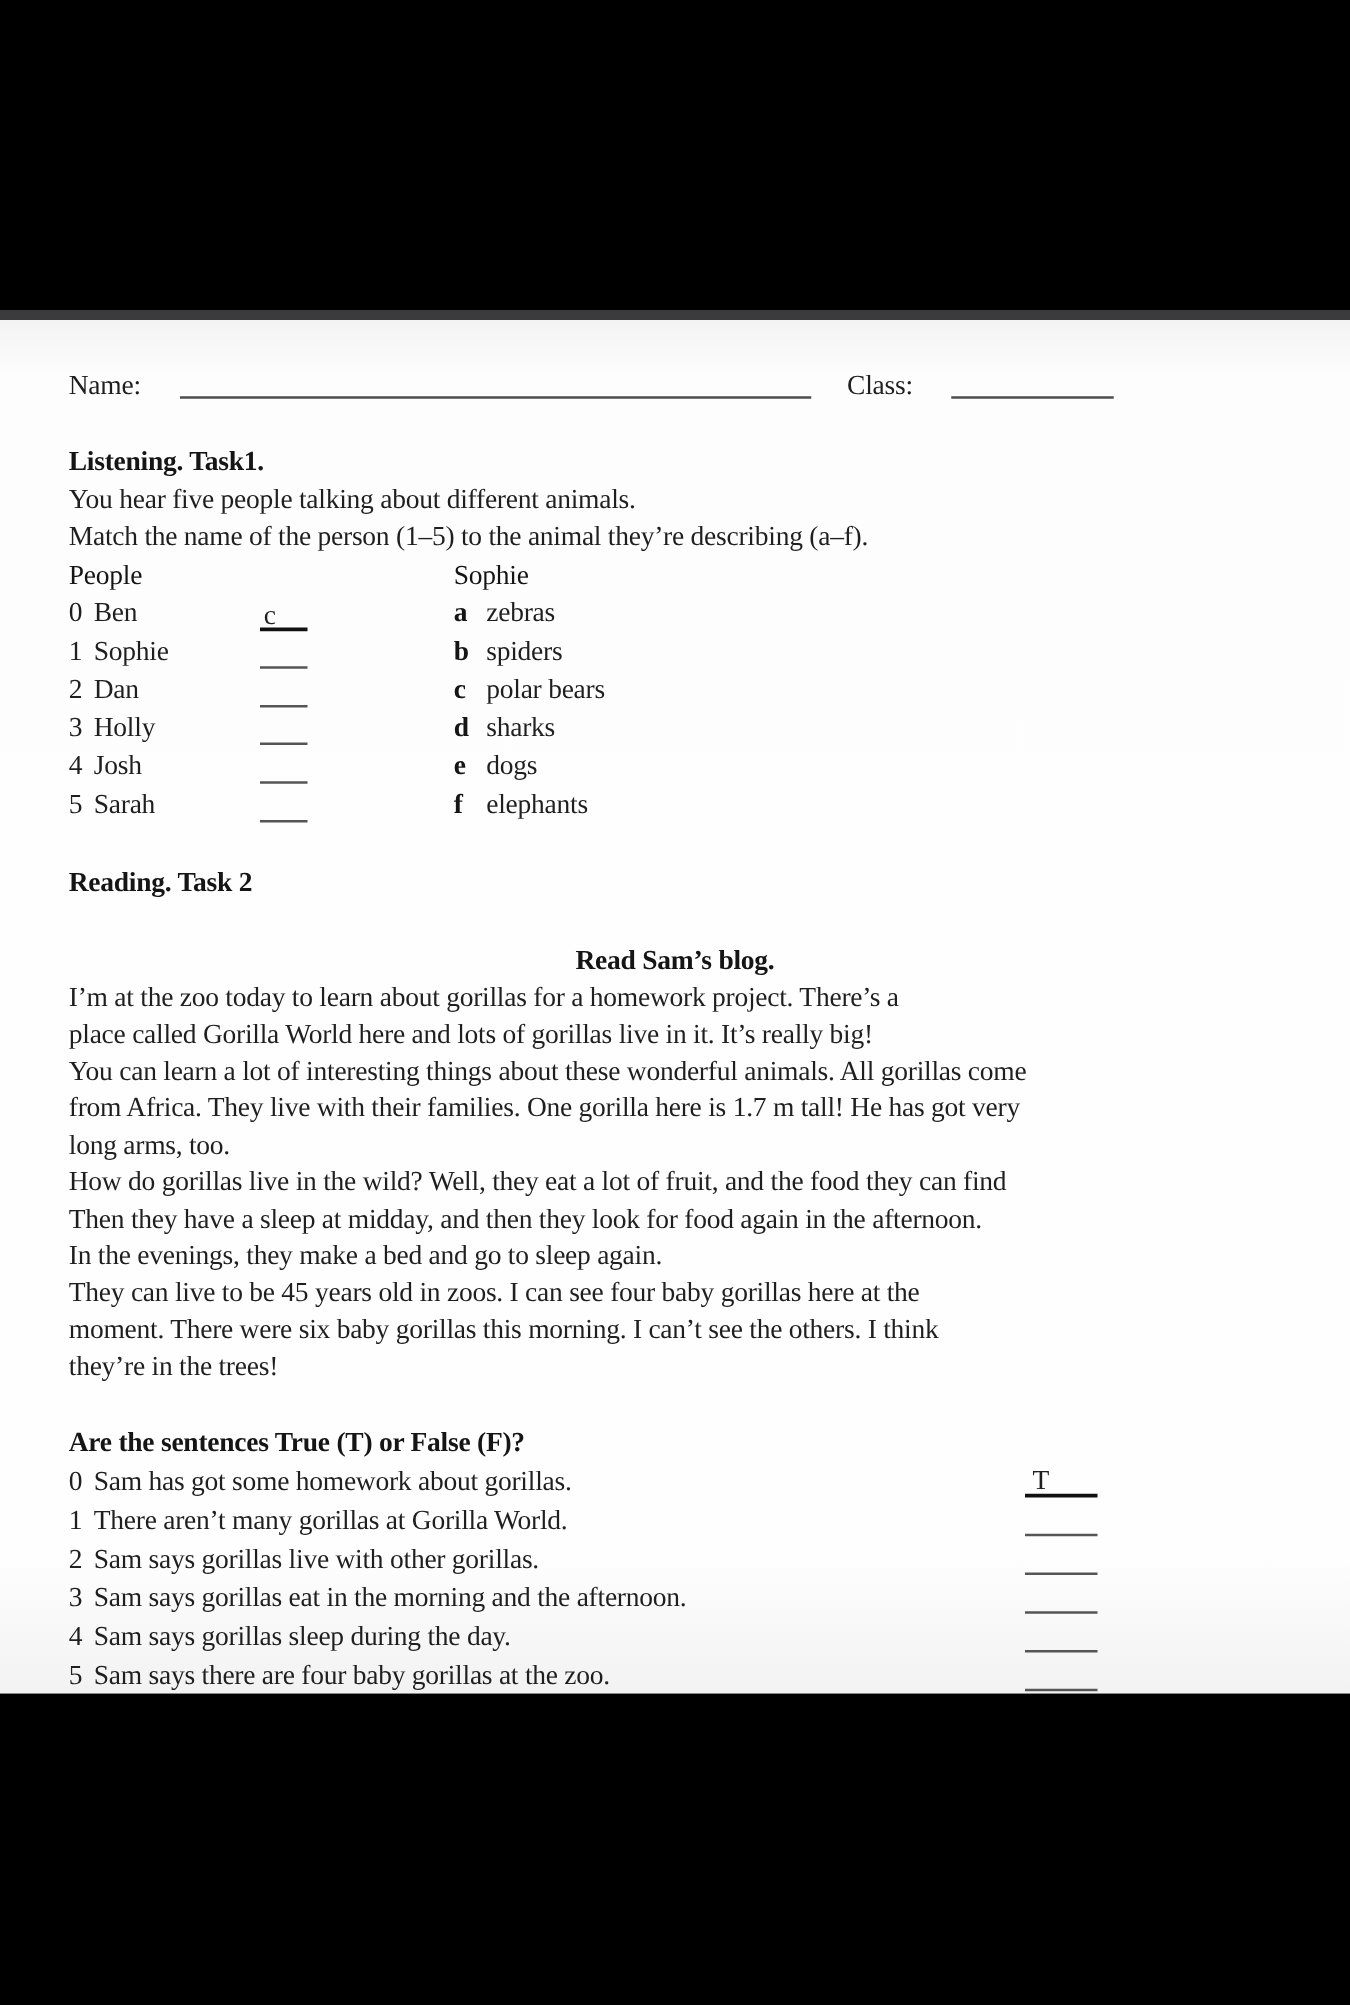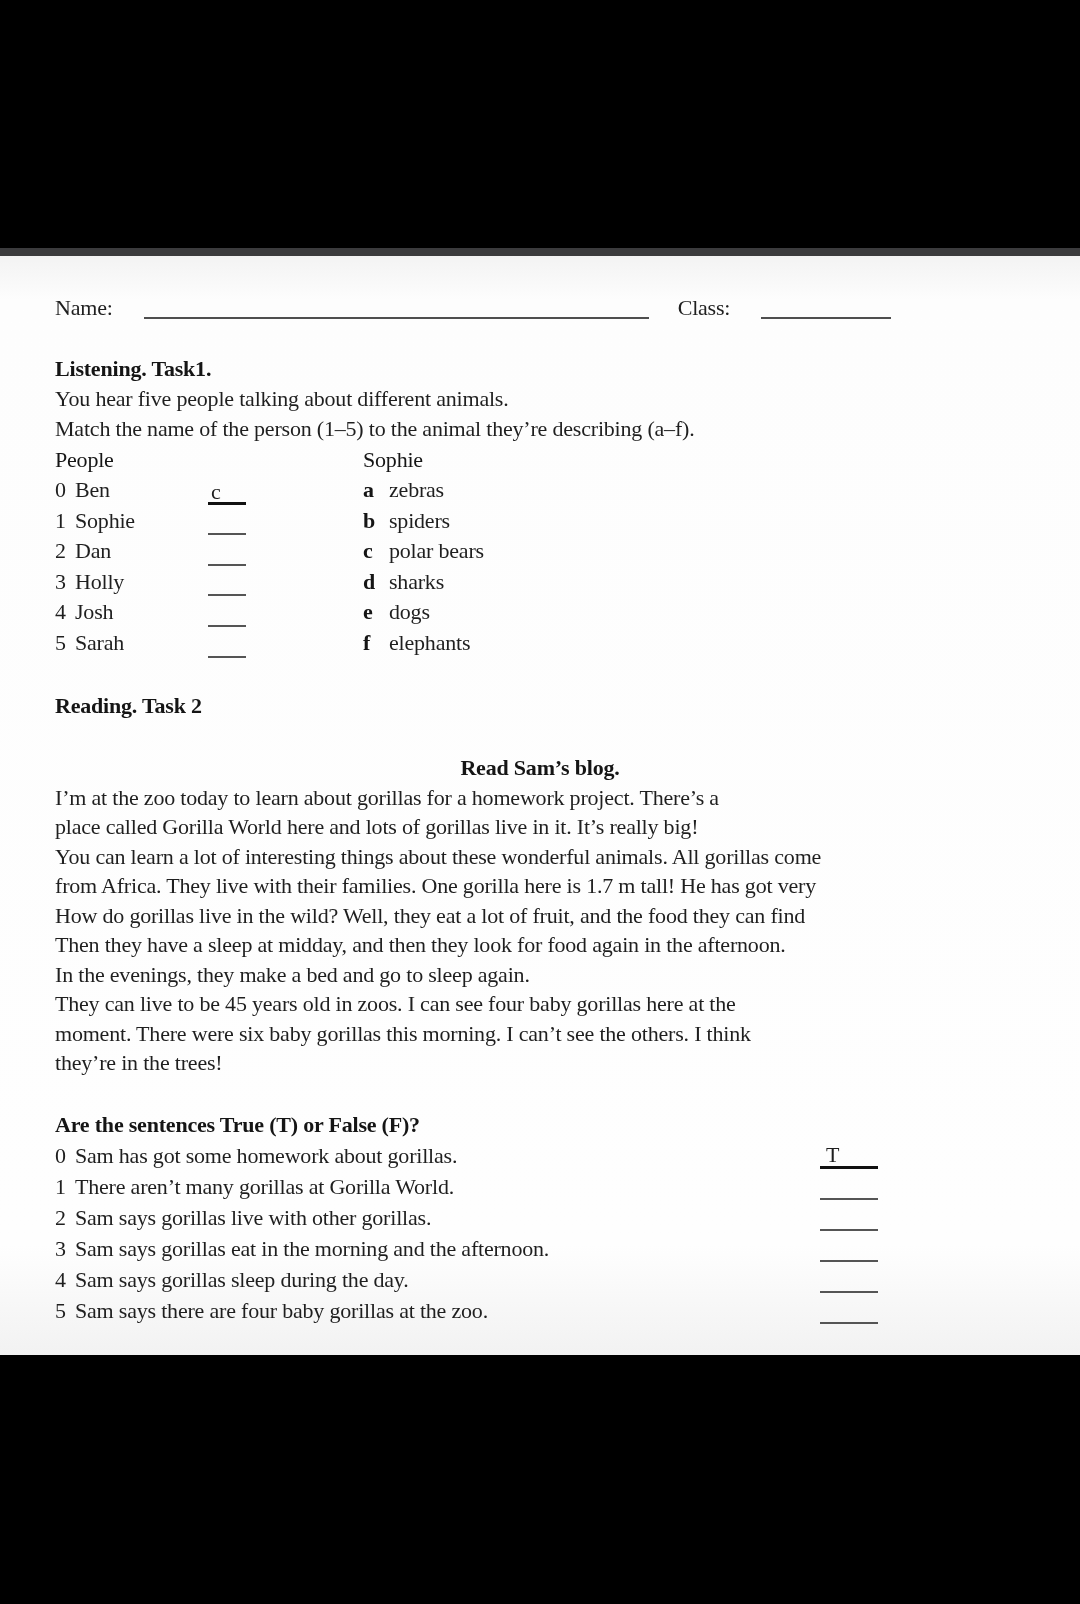--- a/index.html
+++ b/index.html
@@ -160,20 +160,21 @@
     <div>
 
         <div class="blog-line">I’m at the zoo today to learn about gorillas for a homework project. There’s a</div>
 
         <div class="blog-line">place called Gorilla World here and lots of gorillas live in it. It’s really big!</div>
 
         <div class="blog-line">You can learn a lot of interesting things about these wonderful animals. All gorillas come</div>
 
         <div class="blog-line">from Africa. They live with their families. One gorilla here is 1.7 m tall! He has got very</div>
 
+        <div class="blog-line">long arms, too.</div>
 
         <div class="blog-line">How do gorillas live in the wild? Well, they eat a lot of fruit, and the food they can find</div>
 
 
         <div class="blog-line">Then they have a sleep at midday, and then they look for food again in the afternoon.</div>
 
         <div class="blog-line">In the evenings, they make a bed and go to sleep again.</div>
 
         <div class="blog-line">They can live to be 45 years old in zoos. I can see four baby gorillas here at the</div>
 

